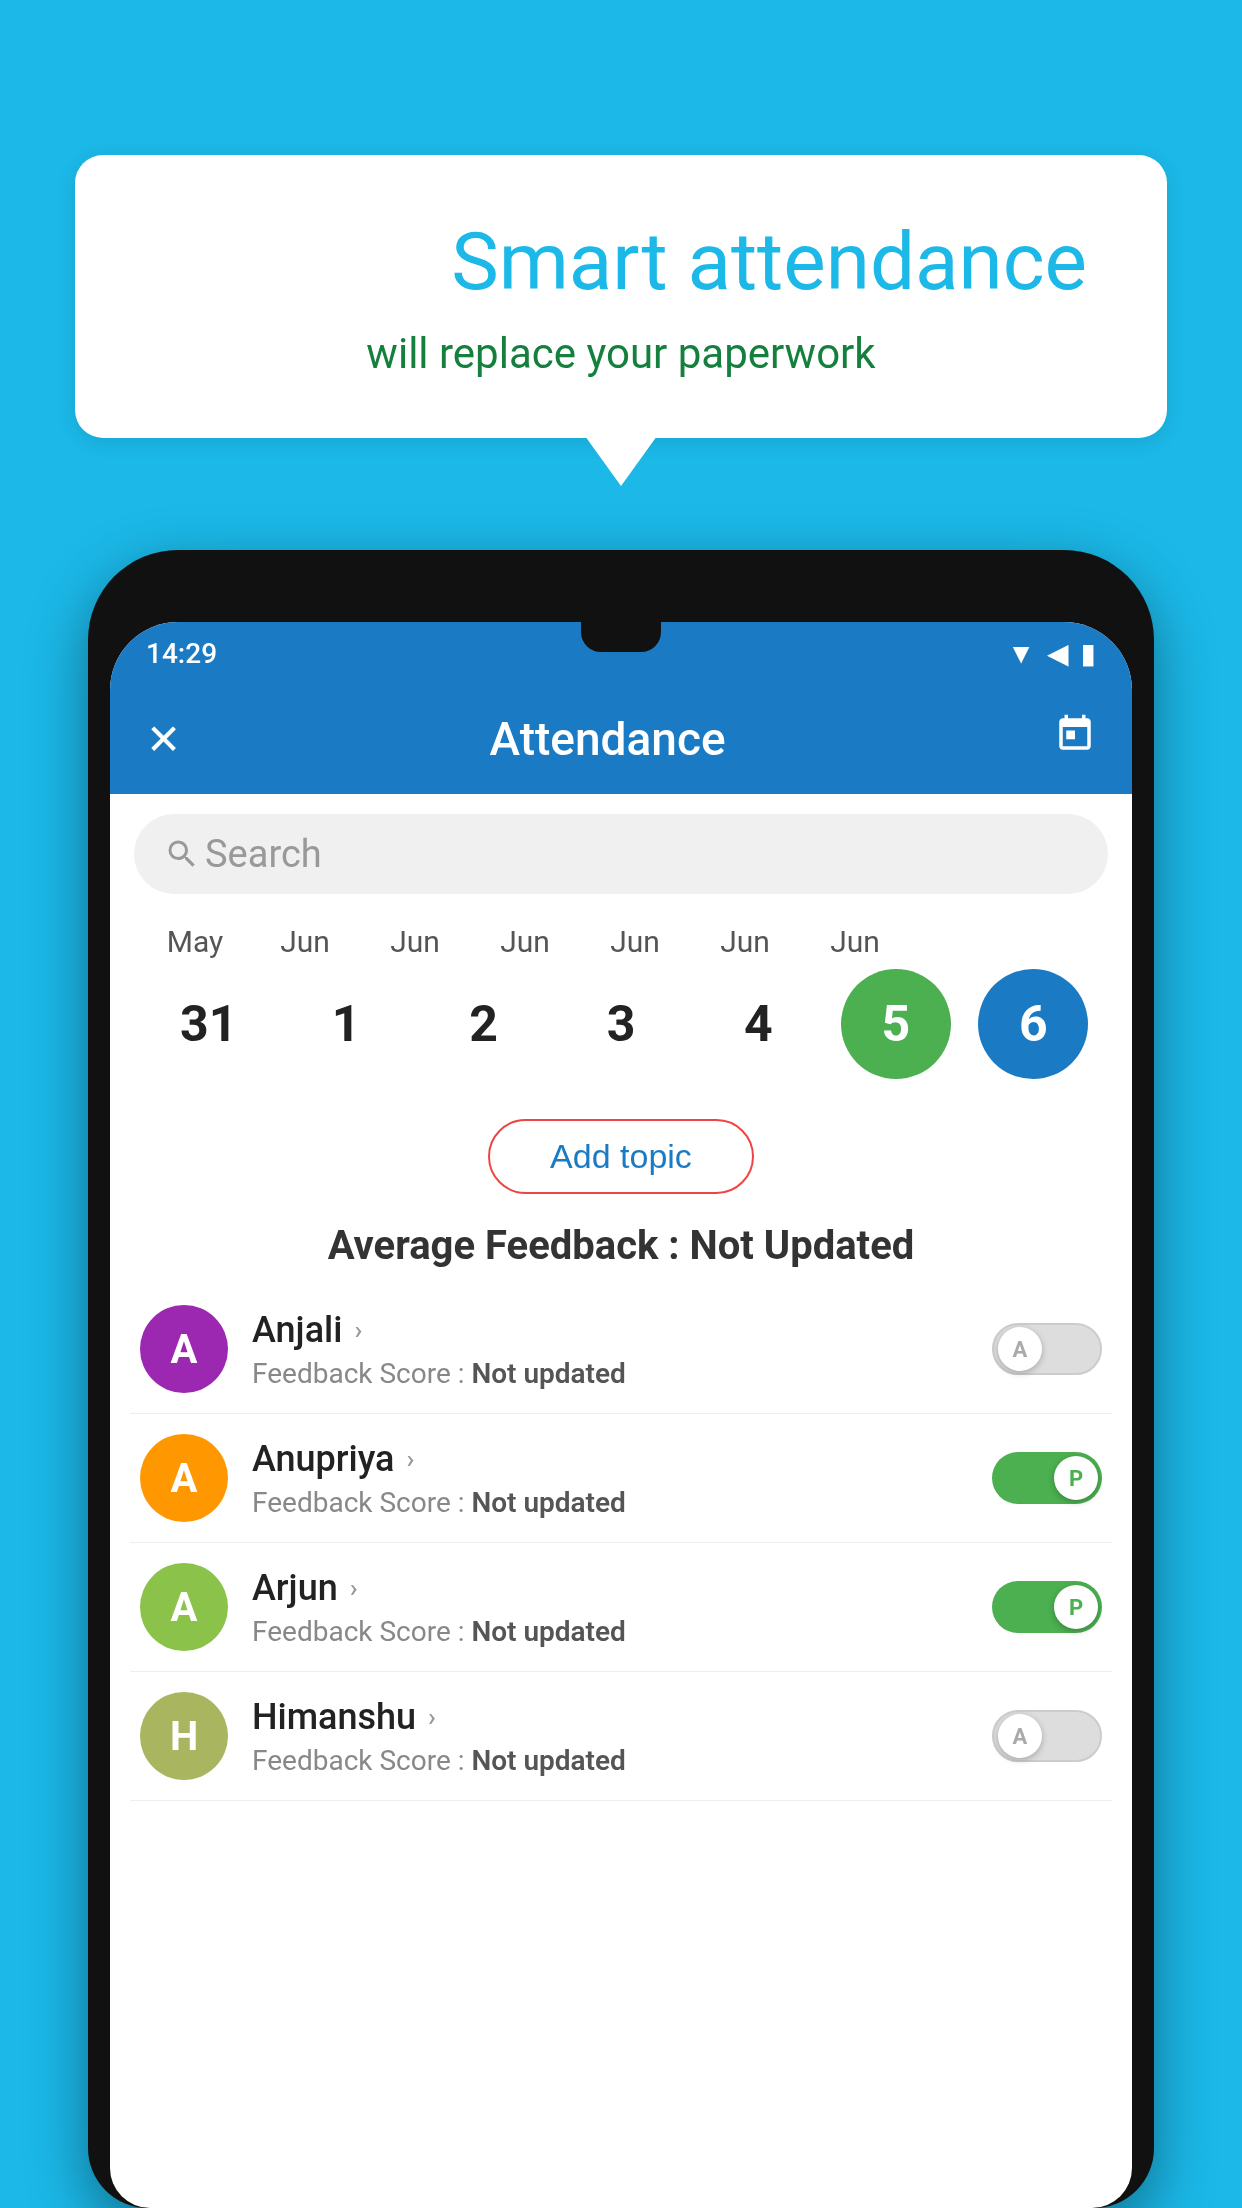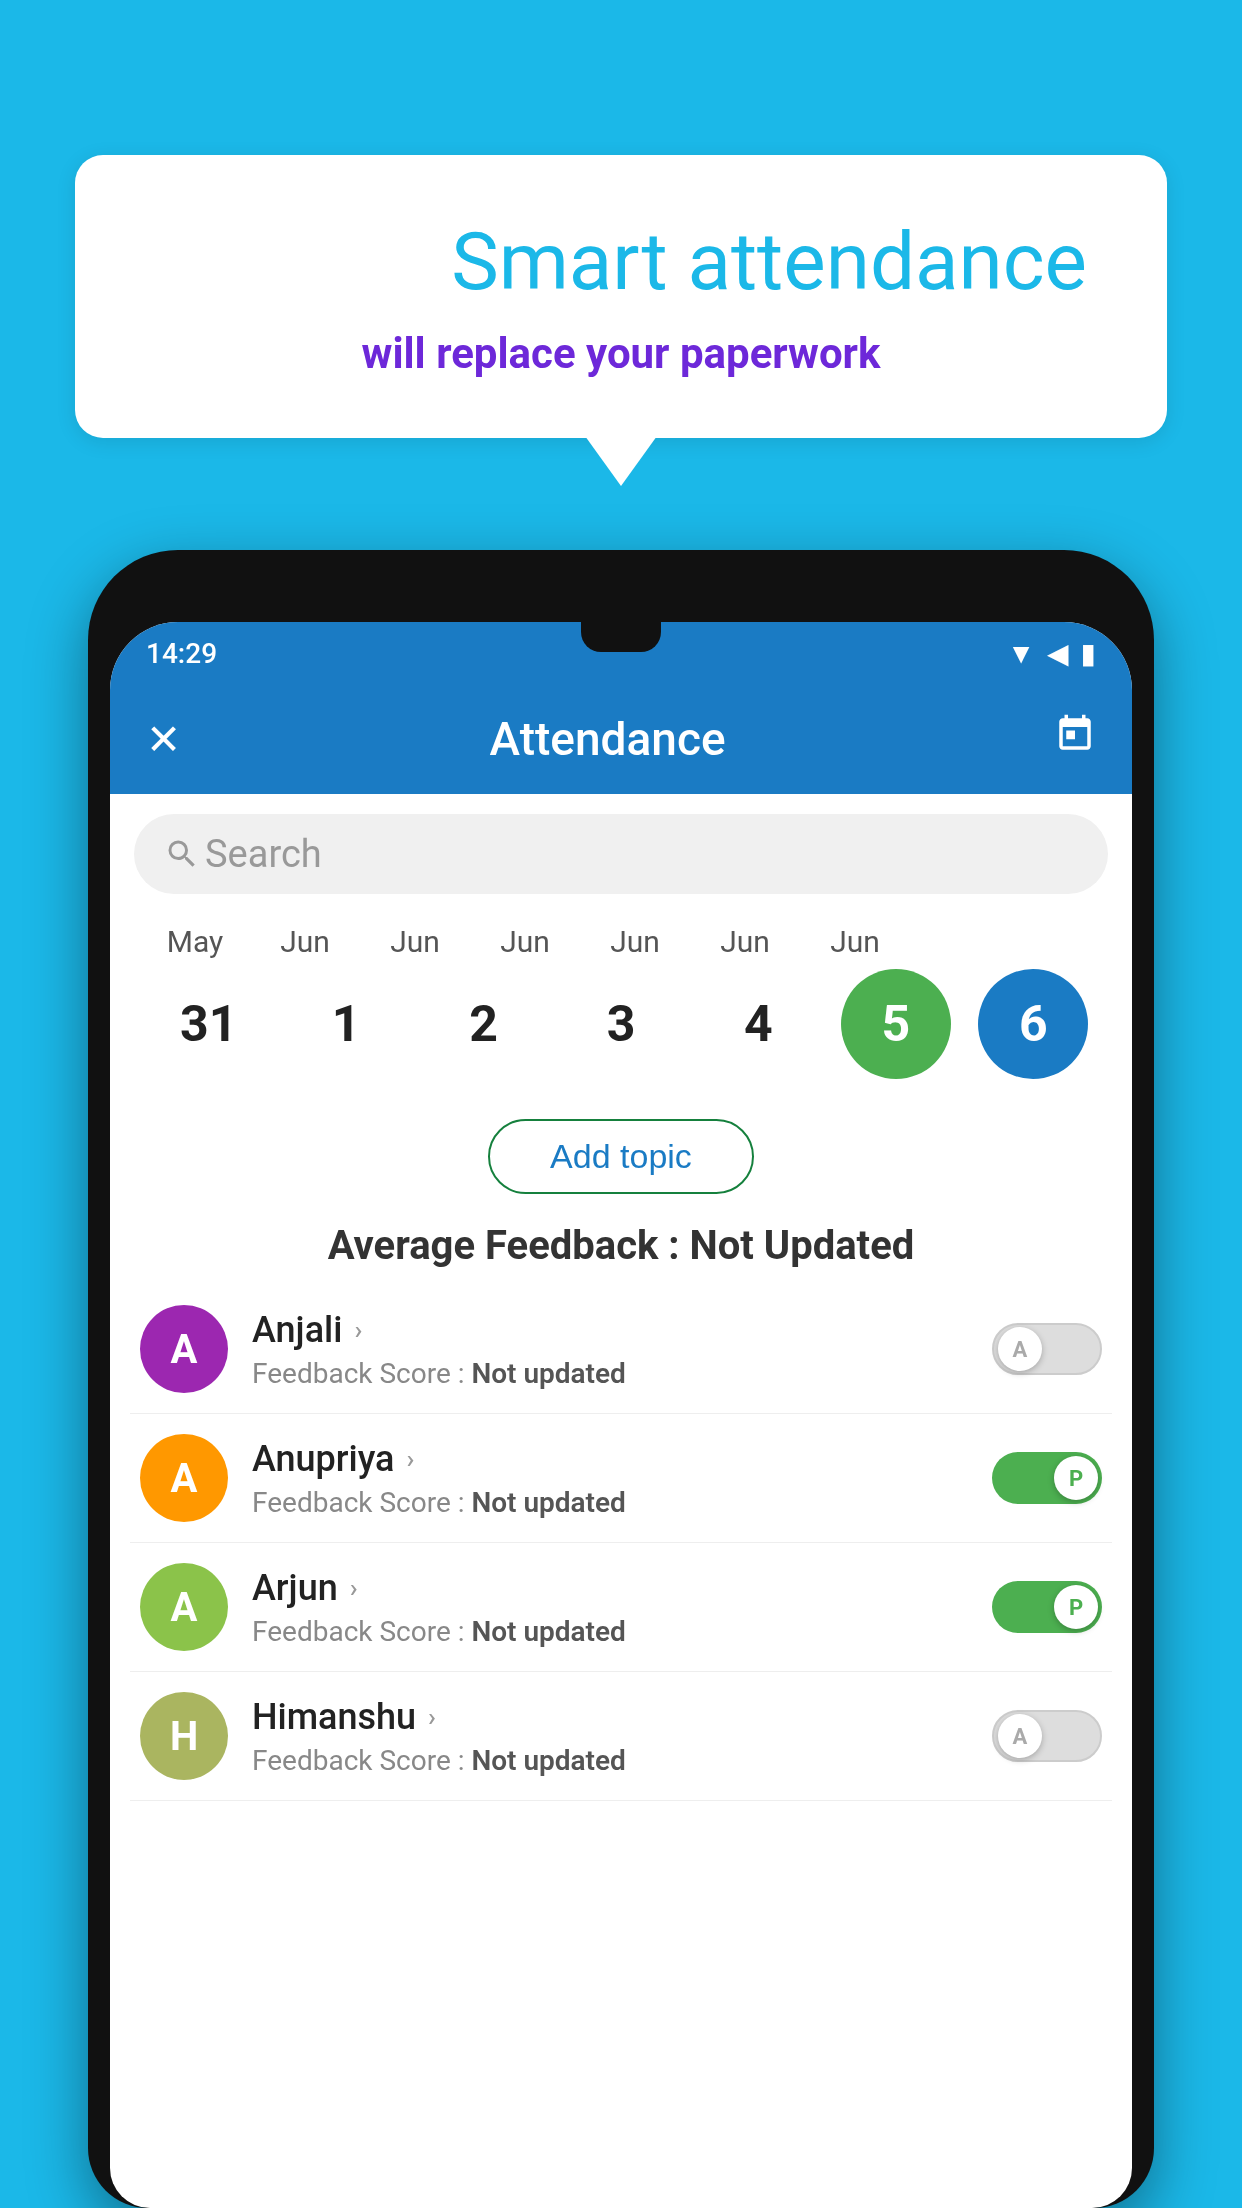--- a/index.html
+++ b/index.html
@@ -46,22 +46,22 @@
     .speech-title {
       font-size: 80px;
       font-weight: 400;
       color: #1bb8e8;
       margin-bottom: 20px;
       text-align: right;
     }
 
     .speech-subtitle {
       font-size: 42px;
-      color: #6d28d9;
-      font-weight: 700;
+      color: #15803d;
+      font-weight: 400;
     }
 
     
     .phone-frame {
       position: absolute;
       top: 550px;
       left: 88px;
       right: 88px;
       bottom: 0;
       background: #111;
@@ -210,21 +210,21 @@
       text-align: center;
       font-size: 34px;
       color: #333;
       padding: 10px 0 8px;
     }
 
     
     .add-topic-btn {
       display: block;
       margin: 10px auto;
-      border: 2px solid #15803d;
+      border: 2px solid #ef4444;
       border-radius: 50px;
       padding: 16px 60px;
       font-size: 34px;
       color: #1a7bc4;
       background: white;
       text-align: center;
       width: auto;
       display: inline-block;
     }
 

